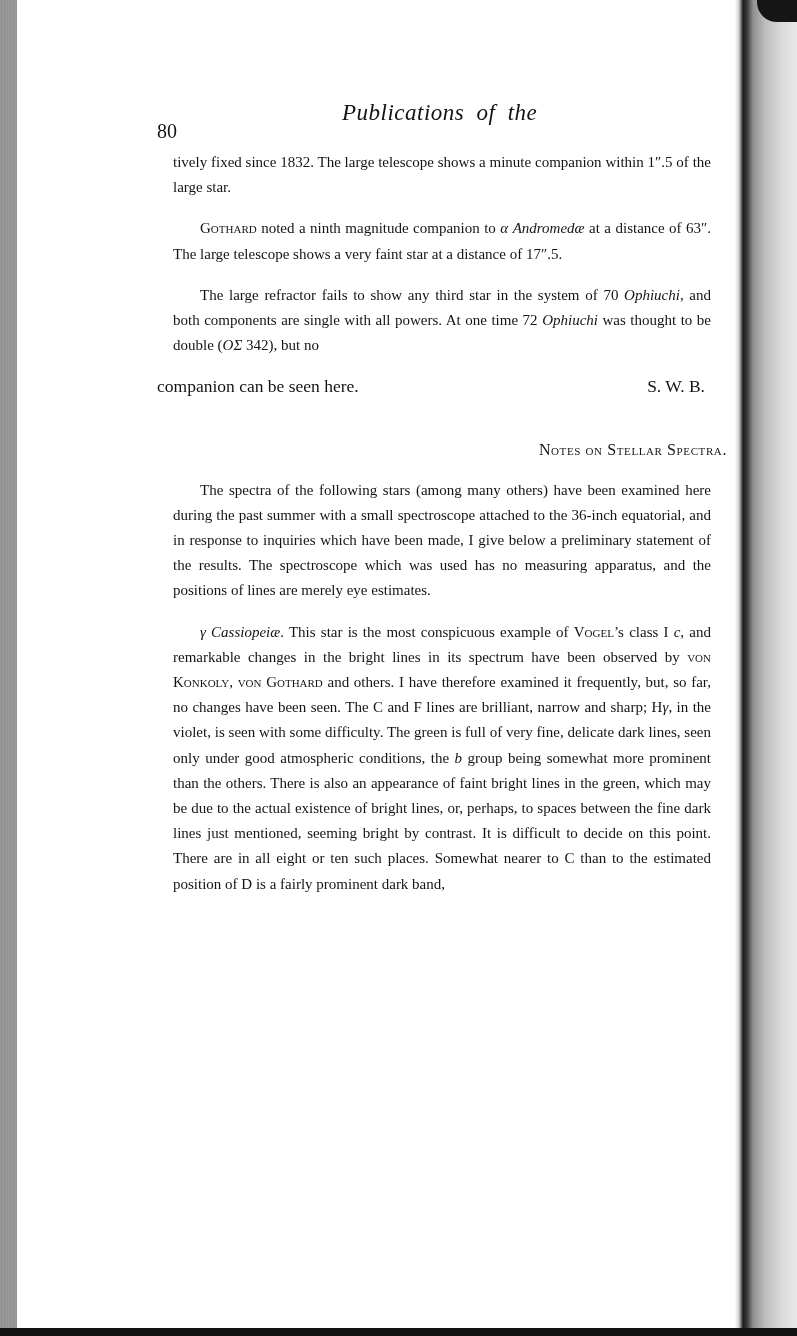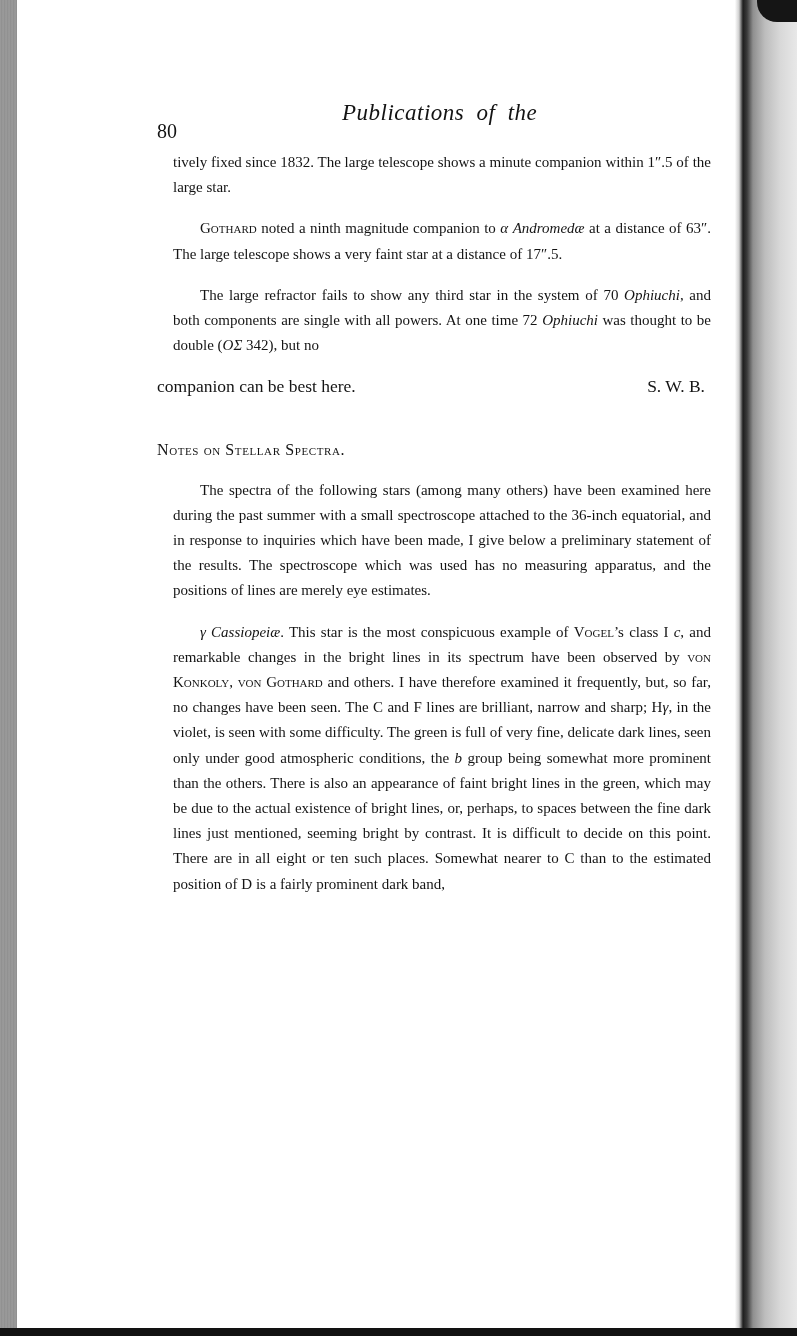--- a/index.html
+++ b/index.html
@@ -75,21 +75,21 @@
     }
     p.indent { text-indent: 27px; }
     .sign-row {
       display: flex;
       justify-content: space-between;
       font-size: 17.5px;
       line-height: 25.2px;
     }
     .signature { padding-right: 22px; }
     .section-heading {
-      text-align: left;
+      text-align: right;
       font-size: 16px;
       font-variant: small-caps;
       letter-spacing: 0.6px;
       margin-top: 37px;
       margin-bottom: 2px;
       line-height: 25px;
     }
     .sc { font-variant: small-caps; }
     i { font-style: italic; }
   </style>
@@ -110,21 +110,21 @@
   <p>tively fixed since 1832.  The large telescope shows a minute companion within 1″.5 of the large star.</p>
 
 
   <p class="indent"><span class="sc">Gothard</span><span> noted a ninth magnitude companion to </span><i>α Andromedæ</i><span> at a distance of 63″.  The large telescope shows a very faint star at a distance of 17″.5.</span></p>
 
 
 
   <p class="indent"><span>The large refractor fails to show any third star in the system of 70 </span><i>Ophiuchi</i><span>, and both components are single with all powers.  At one time 72 </span><i>Ophiuchi</i><span> was thought to be double (</span><i>OΣ</i><span> 342), but no</span></p>
 
   <div class="sign-row">
-    <span>companion can be best here.</span>
+    <span>companion can be seen here.</span>
     <span class="signature">S. W. B.</span>
   </div>
 
   <div class="section-heading">Notes on Stellar Spectra.</div>
 
   <p class="indent">The spectra of the following stars (among many others) have been examined here during the past summer with a small spectroscope attached to the 36-inch equatorial, and in response to inquiries which have been made, I give below a preliminary statement of the results. The spectroscope which was used has no measuring apparatus, and the positions of lines are merely eye estimates.</p>
 
   <p class="indent"><i>γ Cassiopeiæ</i><span>.  This star is the most conspicuous example of </span><span class="sc">Vogel</span><span>’s class I </span><i>c</i><span>, and remarkable changes in the bright lines in its spectrum have been observed by </span><span class="sc">von Konkoly</span><span>, </span><span class="sc">von Gothard</span><span> and others.  I have therefore examined it frequently, but, so far, no changes have been seen.  The C and F lines are brilliant, narrow and sharp;  H</span><i>γ</i><span>, in the violet, is seen with some difficulty.  The green is full of very fine, delicate dark lines, seen only under good atmospheric conditions, the </span><i>b</i><span> group being somewhat more prominent than the others.  There is also an appearance of faint bright lines in the green, which may be due to the actual existence of bright lines, or, perhaps, to spaces between the fine dark lines just mentioned, seeming bright by contrast.  It is difficult to decide on this point. There are in all eight or ten such places.  Somewhat nearer to C than to the estimated position of D is a fairly prominent dark band,</span></p>
 </div>
 

